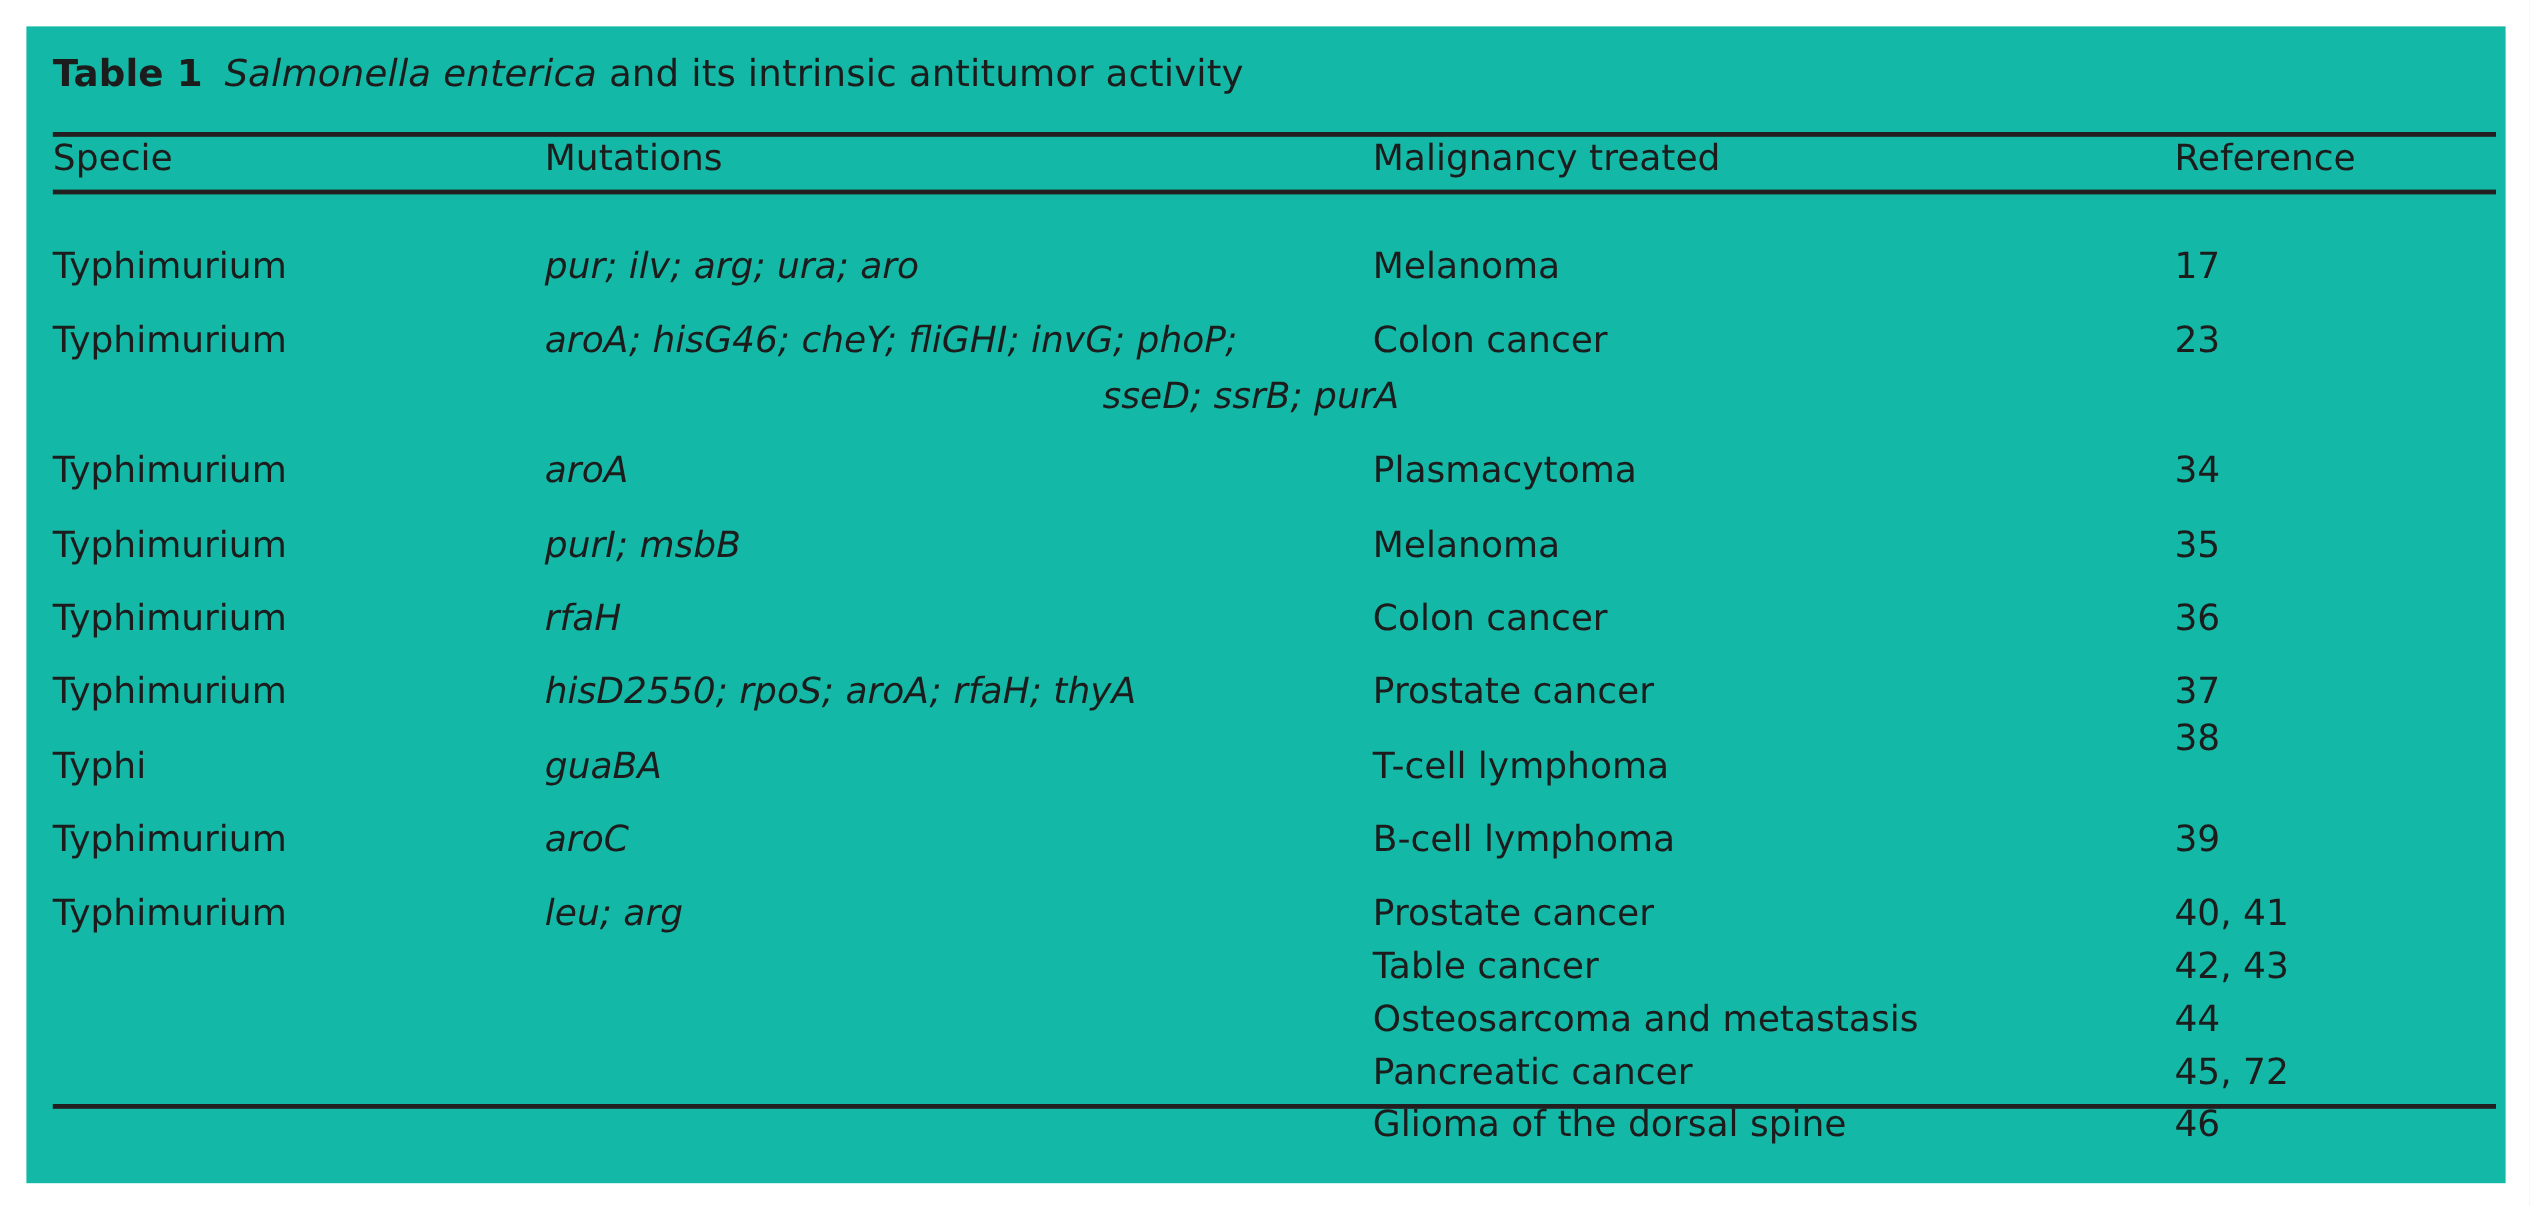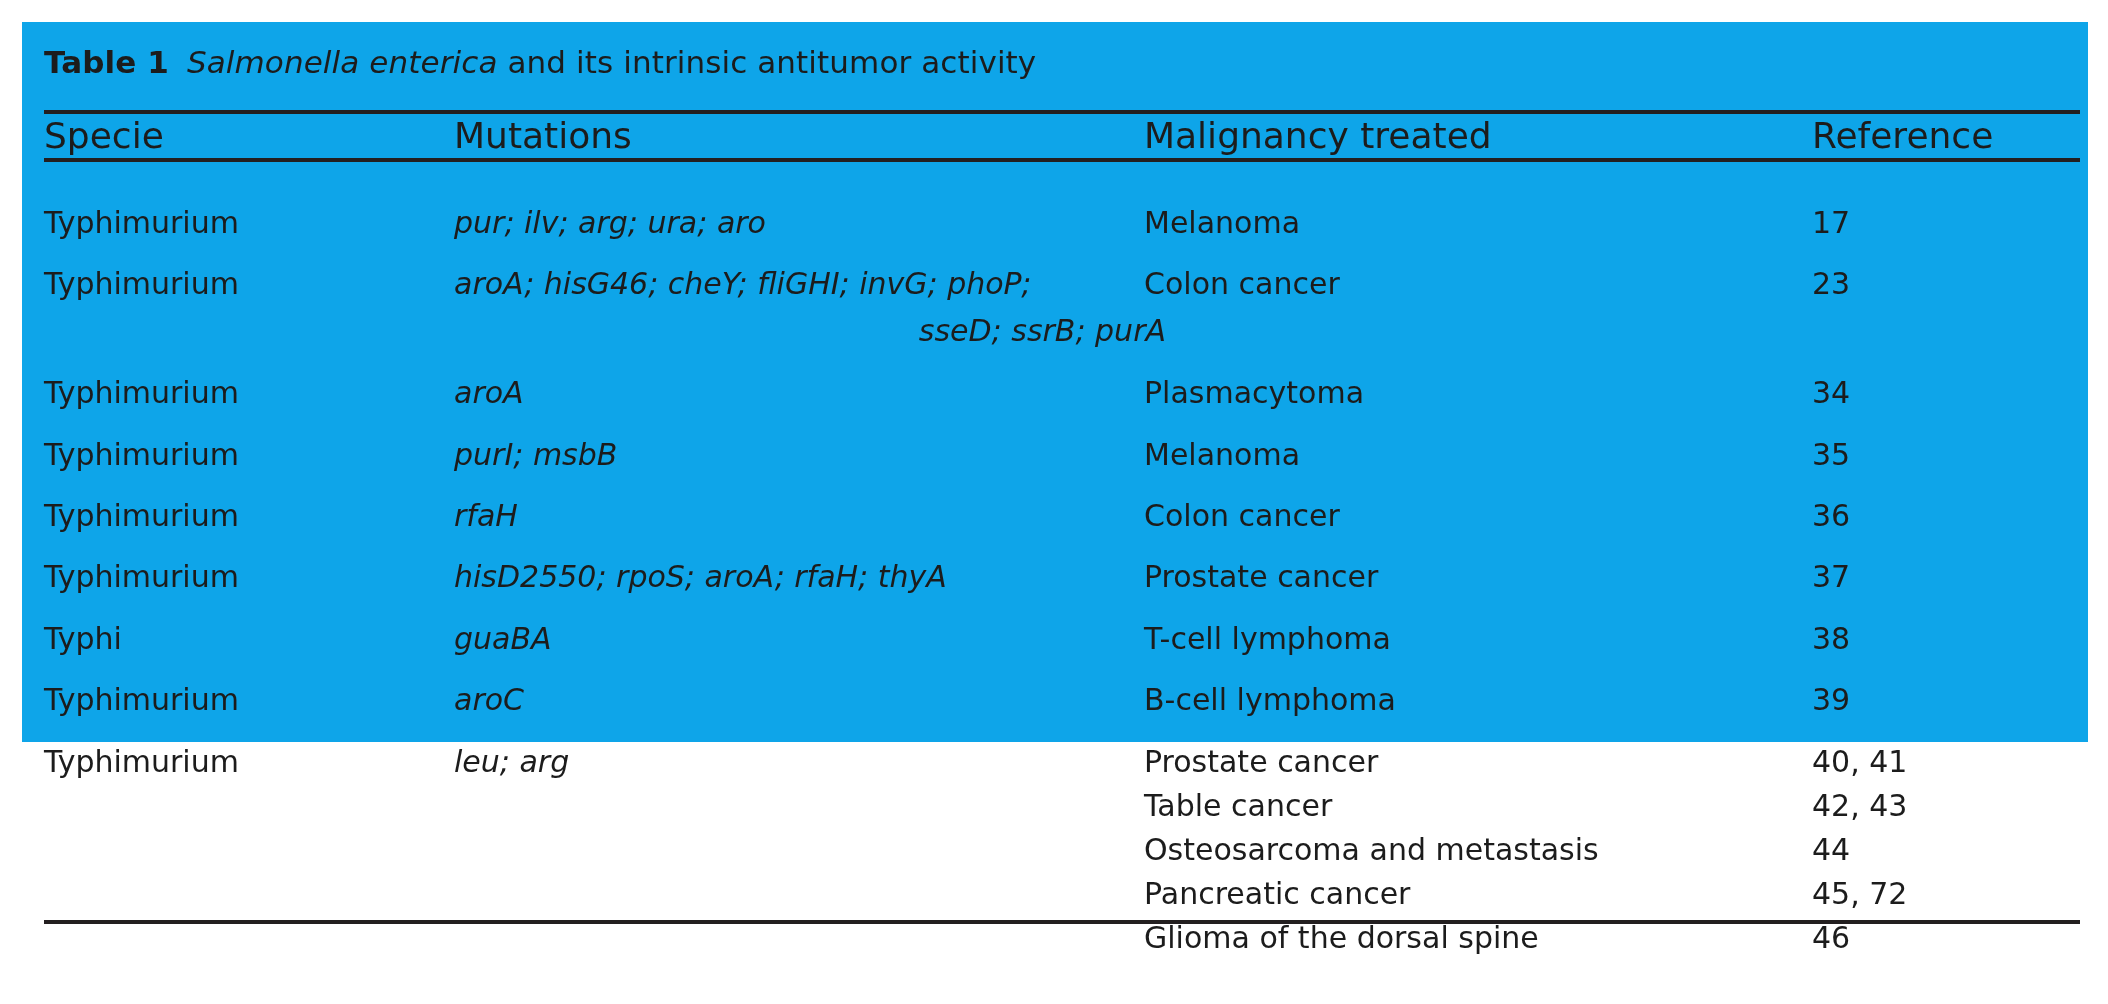--- a/index.html
+++ b/index.html
@@ -20,22 +20,22 @@
     height: 1004px;
     background: #ffffff;
   }
 
   
   #table-panel {
     position: absolute;
     left: 22px;
     top: 22px;
     width: 2066px;
-    height: 720px;
-    background: #0ea5e9;
+    height: 964px;
+    background: #14b8a6;
     box-sizing: border-box;
   }
 
   .inner {
     position: absolute;
     left: 22px;
     top: 0;
     width: 2036px;
     height: 100%;
   }
@@ -82,21 +82,21 @@
   .cell {
     position: absolute;
     font-size: 30px;
     color: #1c1c1c;
     white-space: nowrap;
     line-height: 1;
   }
 
   .hdr {
     position: absolute;
-    font-size: 36px;
+    font-size: 30px;
     color: #1c1c1c;
     white-space: nowrap;
     line-height: 1;
     top: 96px;
   }
 
   .mut {
     font-style: italic;
   }
   .mut-indent {
@@ -160,21 +160,21 @@
       <div class="cell col-reference" style="top:479px">36</div>
 
       <div class="cell col-specie" style="top:540px">Typhimurium</div>
       <div class="cell col-mutations mut" style="top:540px">hisD2550; rpoS; aroA; rfaH; thyA</div>
       <div class="cell col-malignancy" style="top:540px">Prostate cancer</div>
       <div class="cell col-reference" style="top:540px">37</div>
 
       <div class="cell col-specie" style="top:602px">Typhi</div>
       <div class="cell col-mutations mut" style="top:602px">guaBA</div>
       <div class="cell col-malignancy" style="top:602px">T-cell lymphoma</div>
-      <div class="cell col-reference" style="top:602px">38</div>
+      <div class="cell col-reference" style="top:579px">38</div>
 
       <div class="cell col-specie" style="top:663px">Typhimurium</div>
       <div class="cell col-mutations mut" style="top:663px">aroC</div>
       <div class="cell col-malignancy" style="top:663px">B-cell lymphoma</div>
       <div class="cell col-reference" style="top:663px">39</div>
 
       <div class="cell col-specie" style="top:725px">Typhimurium</div>
       <div class="cell col-mutations mut" style="top:725px">leu; arg</div>
 
       <div class="subline col-malignancy" style="top:725px">Prostate cancer</div>

